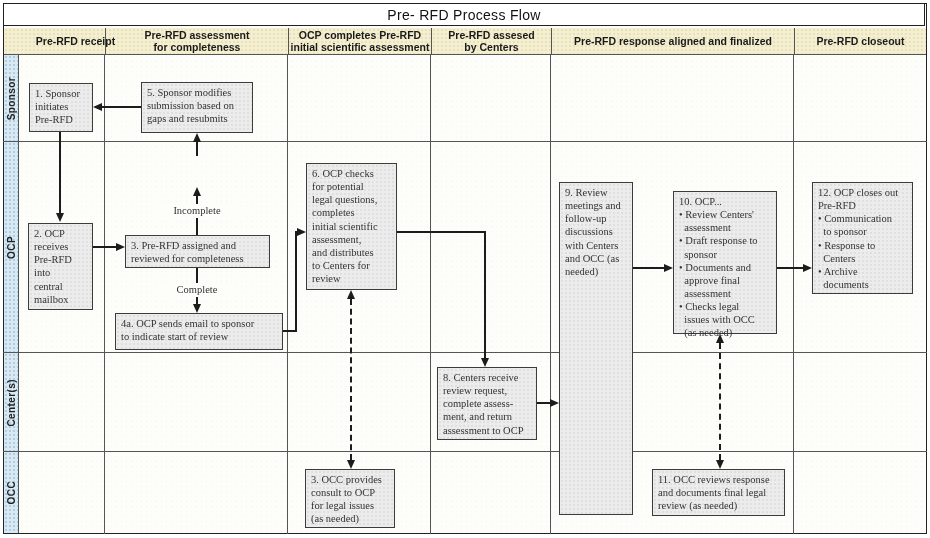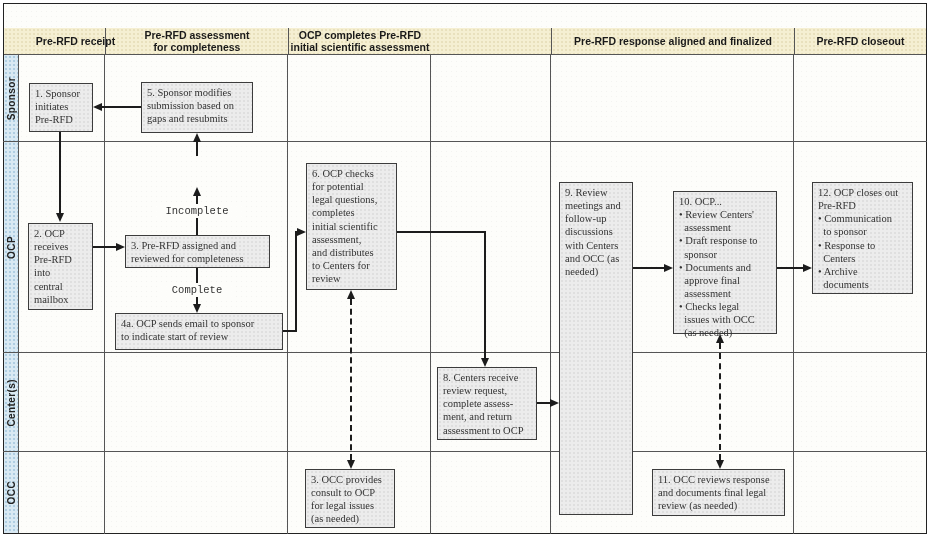--- a/index.html
+++ b/index.html
@@ -52,37 +52,42 @@
   .seg{position:absolute; background:var(--line); z-index:3;}
   .dashv{position:absolute; width:0; border-left:2px dashed var(--line); z-index:3;}
 
   .ar{position:absolute; width:0; height:0; z-index:3;}
   .ar-right{border-top:4px solid transparent; border-bottom:4px solid transparent; border-left:9px solid var(--line);}
   .ar-left {border-top:4px solid transparent; border-bottom:4px solid transparent; border-right:9px solid var(--line);}
   .ar-up   {border-left:4px solid transparent; border-right:4px solid transparent; border-bottom:9px solid var(--line);}
   .ar-down {border-left:4px solid transparent; border-right:4px solid transparent; border-top:9px solid var(--line);}
 
   .edgelabel{position:absolute; z-index:6; background:var(--canvas_bg);
-             font-family:Liberation Mono, monospace; font-size:10.5px; color:var(--text);
+             font-family:Liberation Serif, serif; font-size:10.5px; color:var(--text);
              text-align:center; line-height:14px; height:14px;}
 </style>
 </head>
 <body>
 
 <div id="stage">
 
   <div class="frame"></div>
 
+  <div class="titlebar">
+    <span>Pre- RFD Process Flow</span>
+  </div>
 
   <div class="headerrow">
     <div class="hcell first" style="left:0;   width:101px;margin-left:21px;">Pre-RFD receipt</div>
     <div class="hcell" style="left:101px; width:183px;">Pre-RFD assessment
 for completeness</div>
     <div class="hcell" style="left:284px; width:143px;">OCP completes Pre-RFD
 initial scientific assessment</div>
+    <div class="hcell" style="left:427px; width:120px;">Pre-RFD assesed
+by Centers</div>
     <div class="hcell" style="left:547px; width:243px;">Pre-RFD response aligned and finalized</div>
     <div class="hcell" style="left:790px; width:132px;">Pre-RFD closeout</div>
   </div>
 
   <div class="lanecell" style="top:55px;  height:87px;">
       <span>Sponsor</span>
     </div>
   <div class="lanecell" style="top:142px; height:211px;">
       <span>OCP</span>
     </div>

